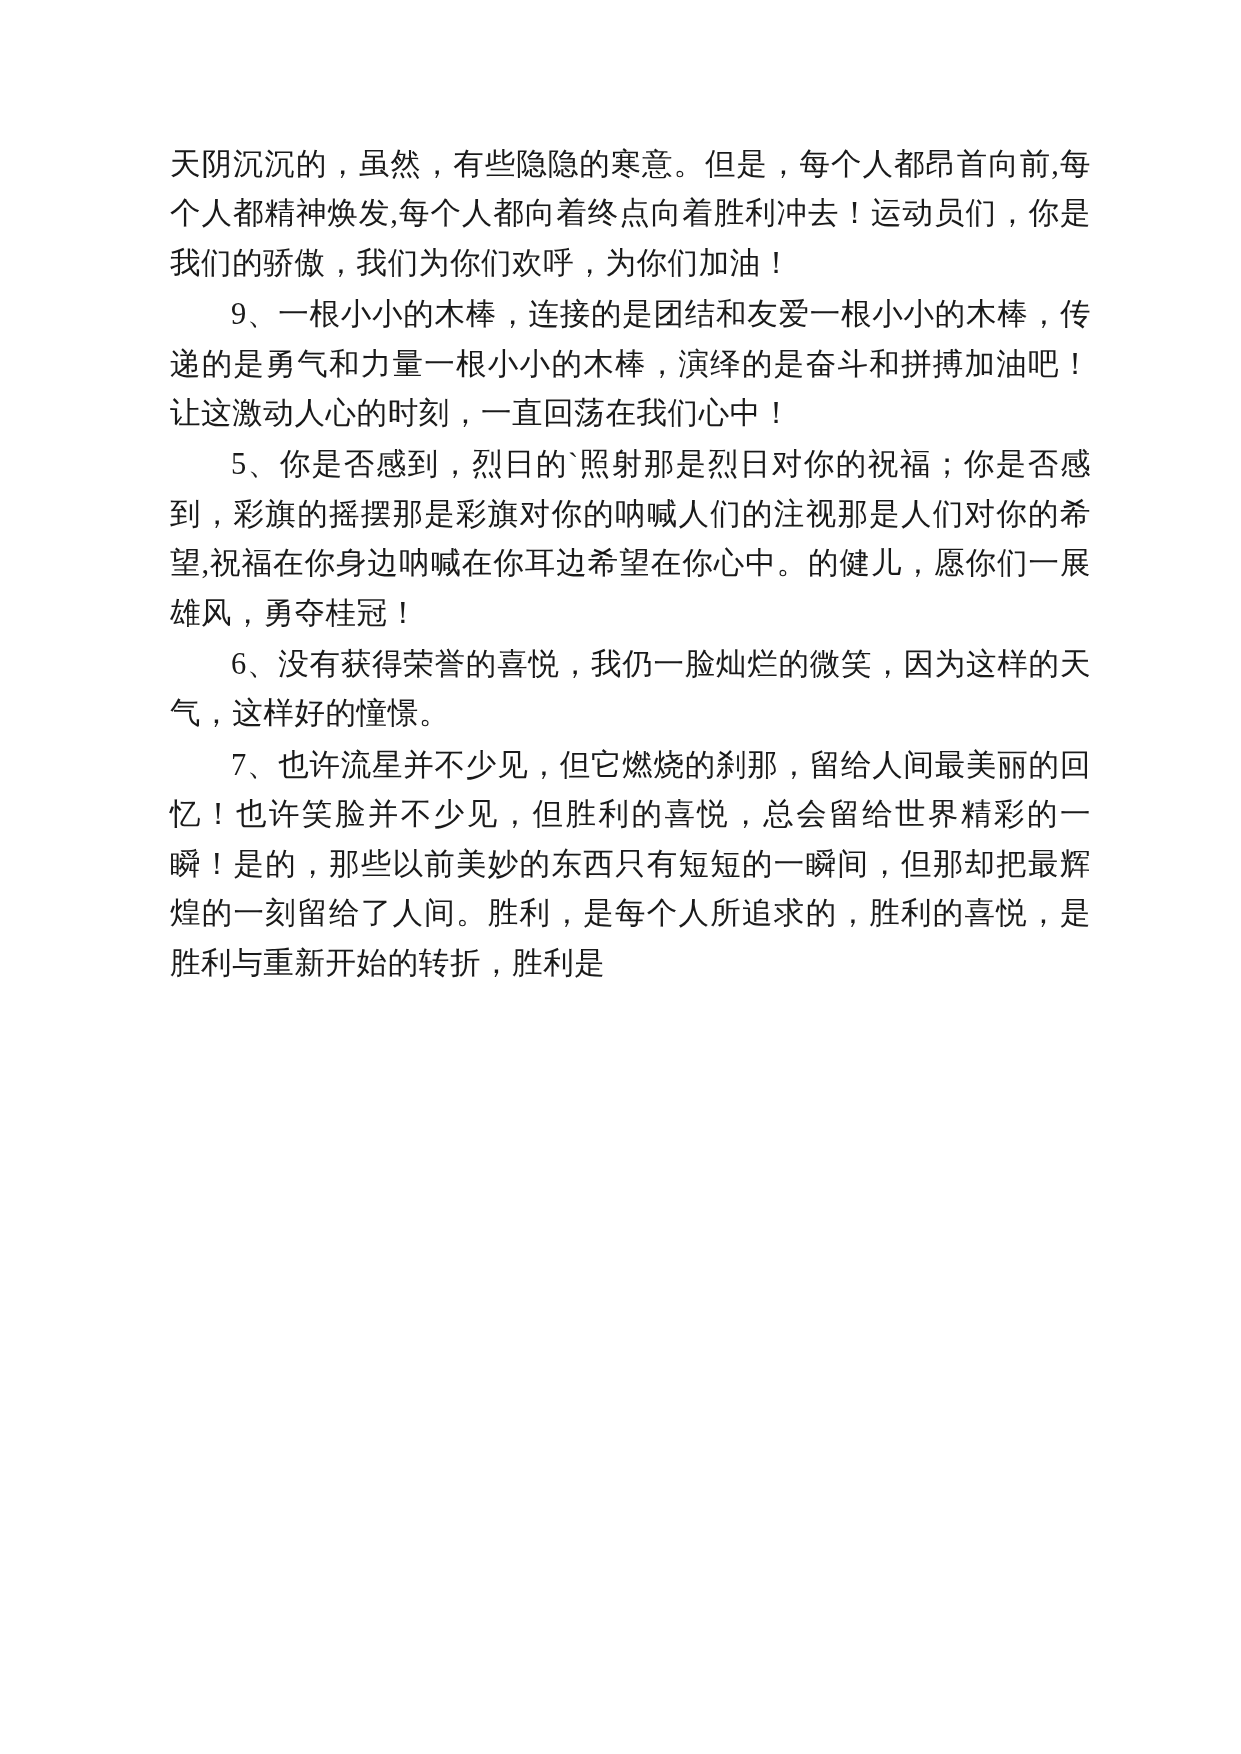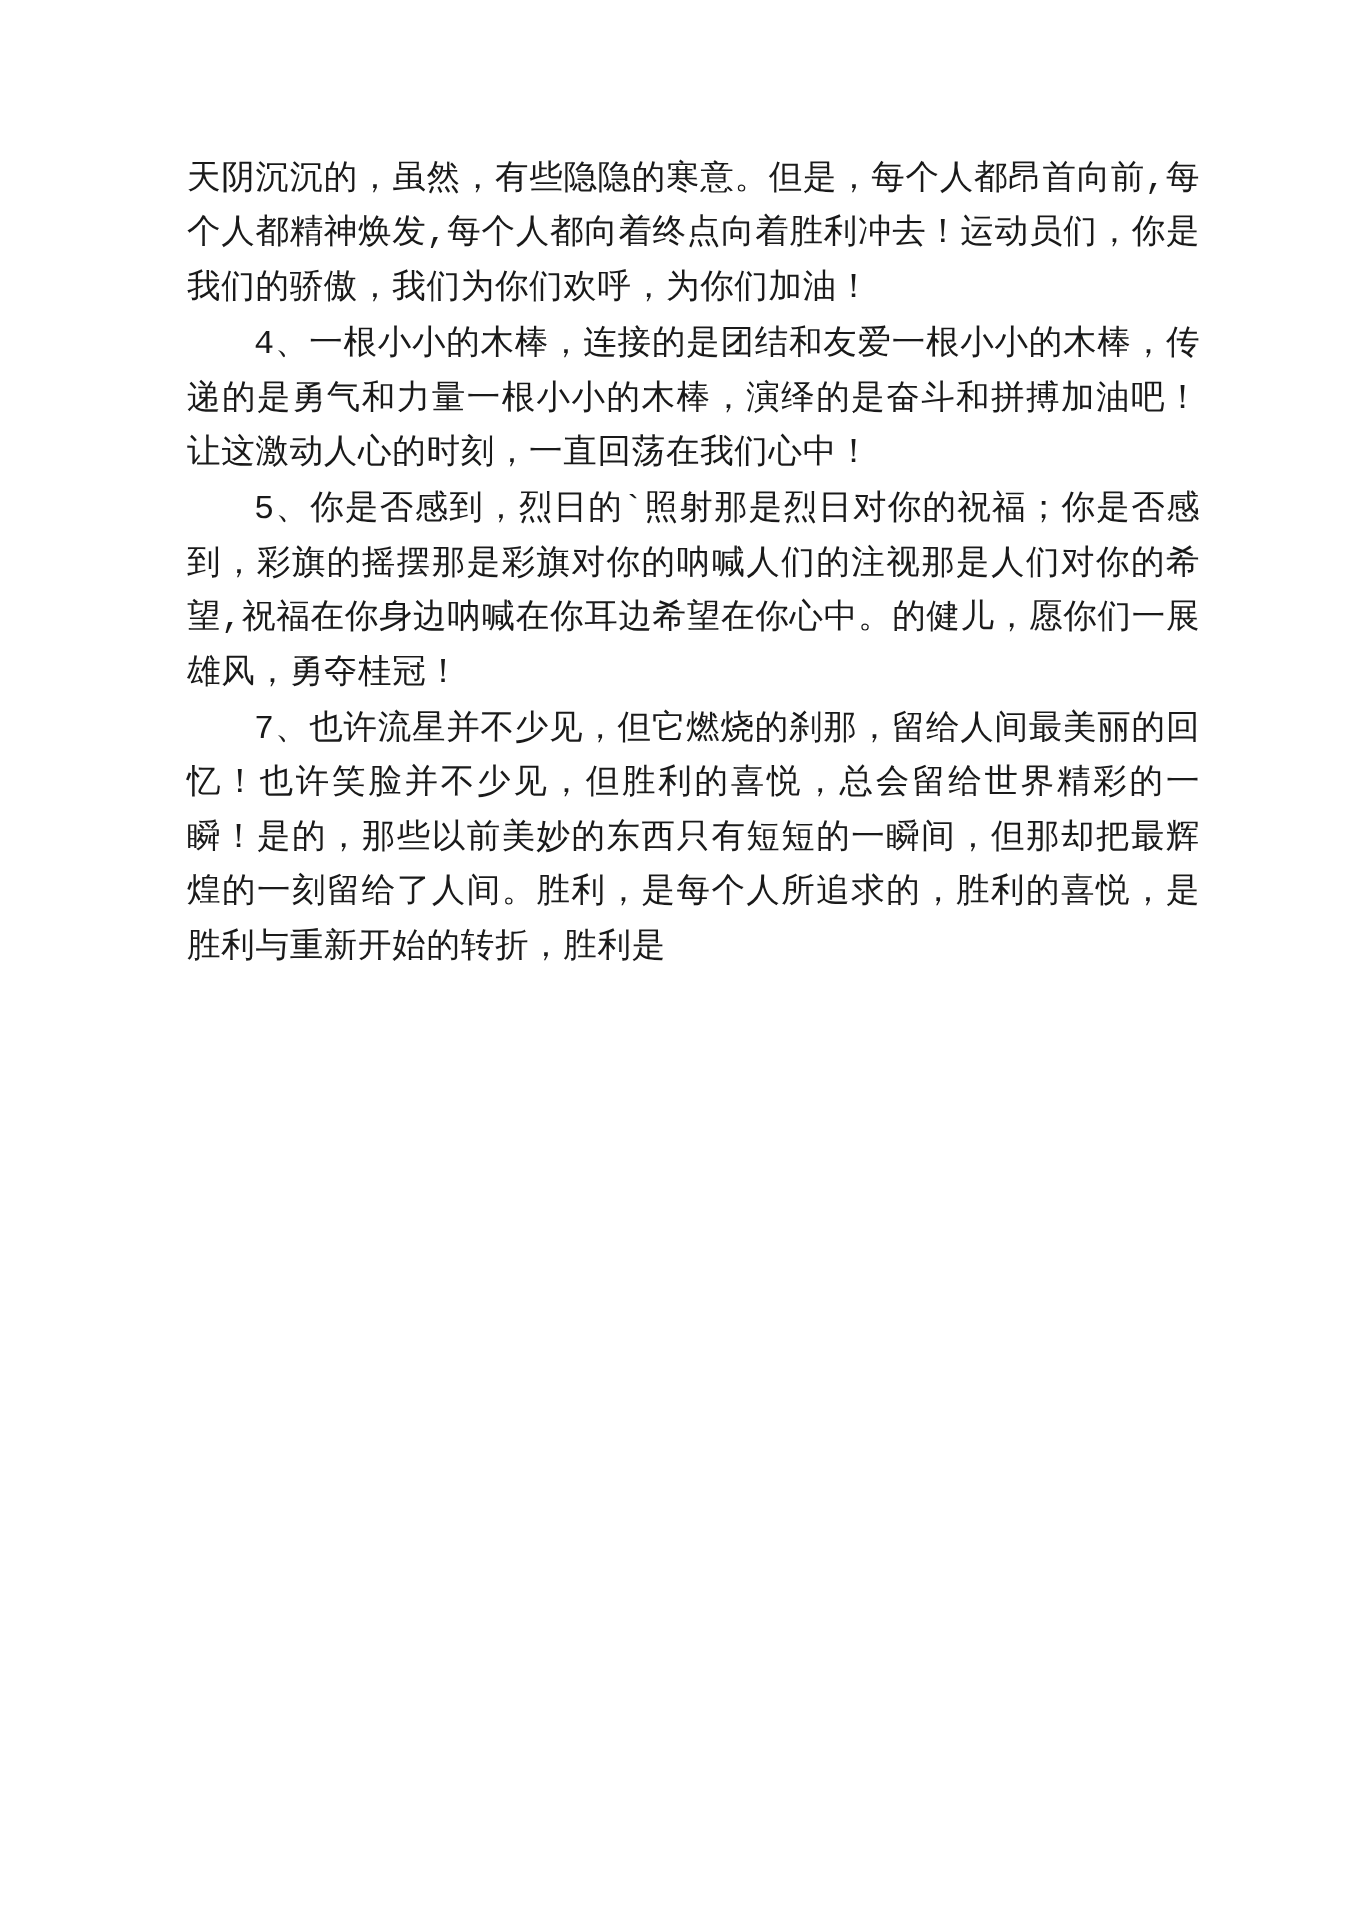--- a/index.html
+++ b/index.html
@@ -7,21 +7,21 @@
     padding: 0;
     background: #ffffff;
   }
   .page {
     width: 1241px;
     height: 1754px;
     background: #ffffff;
     position: relative;
     box-sizing: border-box;
     padding: 140px 150px 60px 170px;
-    font-family: Liberation Mono, monospace;
+    font-family: Liberation Serif, serif;
     overflow: hidden;
   }
   .doc-body {
     font-size: 30.5px;
     line-height: 1.62;
     color: #1a1a1a;
     text-align: justify;
     text-justify: inter-ideograph;
     letter-spacing: 0.6px;
   }
@@ -32,17 +32,18 @@
   .para.indent {
     text-indent: 2em;
   }
 </style>
 </head>
 <body>
 
 <div class="page">
   <div class="doc-body">
     <p class="para">天阴沉沉的，虽然，有些隐隐的寒意。但是，每个人都昂首向前,每个人都精神焕发,每个人都向着终点向着胜利冲去！运动员们，你是我们的骄傲，我们为你们欢呼，为你们加油！</p>
-    <p class="para indent">4、一根小小的木棒，连接的是团结和友爱一根小小的木棒，传递的是勇气和力量一根小小的木棒，演绎的是奋斗和拼搏加油吧！让这激动人心的时刻，一直回荡在我们心中！</p>
+    <p class="para indent">9、一根小小的木棒，连接的是团结和友爱一根小小的木棒，传递的是勇气和力量一根小小的木棒，演绎的是奋斗和拼搏加油吧！让这激动人心的时刻，一直回荡在我们心中！</p>
     <p class="para indent">5、你是否感到，烈日的`照射那是烈日对你的祝福；你是否感到，彩旗的摇摆那是彩旗对你的呐喊人们的注视那是人们对你的希望,祝福在你身边呐喊在你耳边希望在你心中。的健儿，愿你们一展雄风，勇夺桂冠！</p>
+    <p class="para indent">6、没有获得荣誉的喜悦，我仍一脸灿烂的微笑，因为这样的天气，这样好的憧憬。</p>
     <p class="para indent">7、也许流星并不少见，但它燃烧的刹那，留给人间最美丽的回忆！也许笑脸并不少见，但胜利的喜悦，总会留给世界精彩的一瞬！是的，那些以前美妙的东西只有短短的一瞬间，但那却把最辉煌的一刻留给了人间。胜利，是每个人所追求的，胜利的喜悦，是胜利与重新开始的转折，胜利是</p>
   </div>
 </div>
 
 </body></html>

